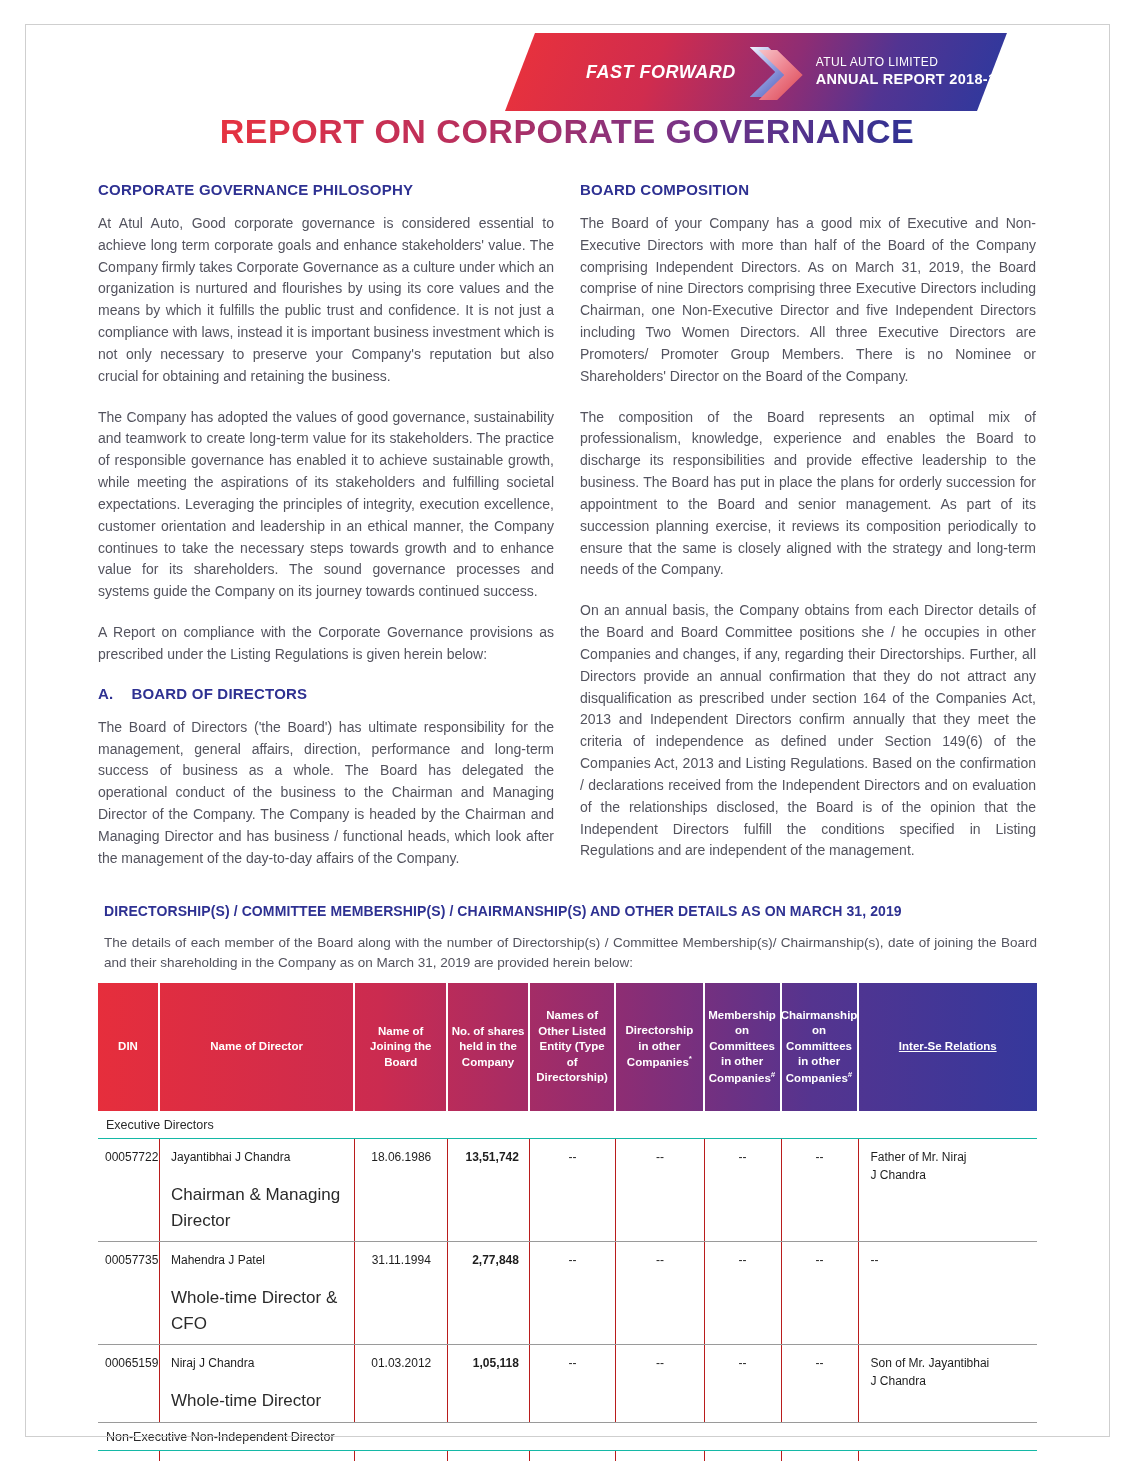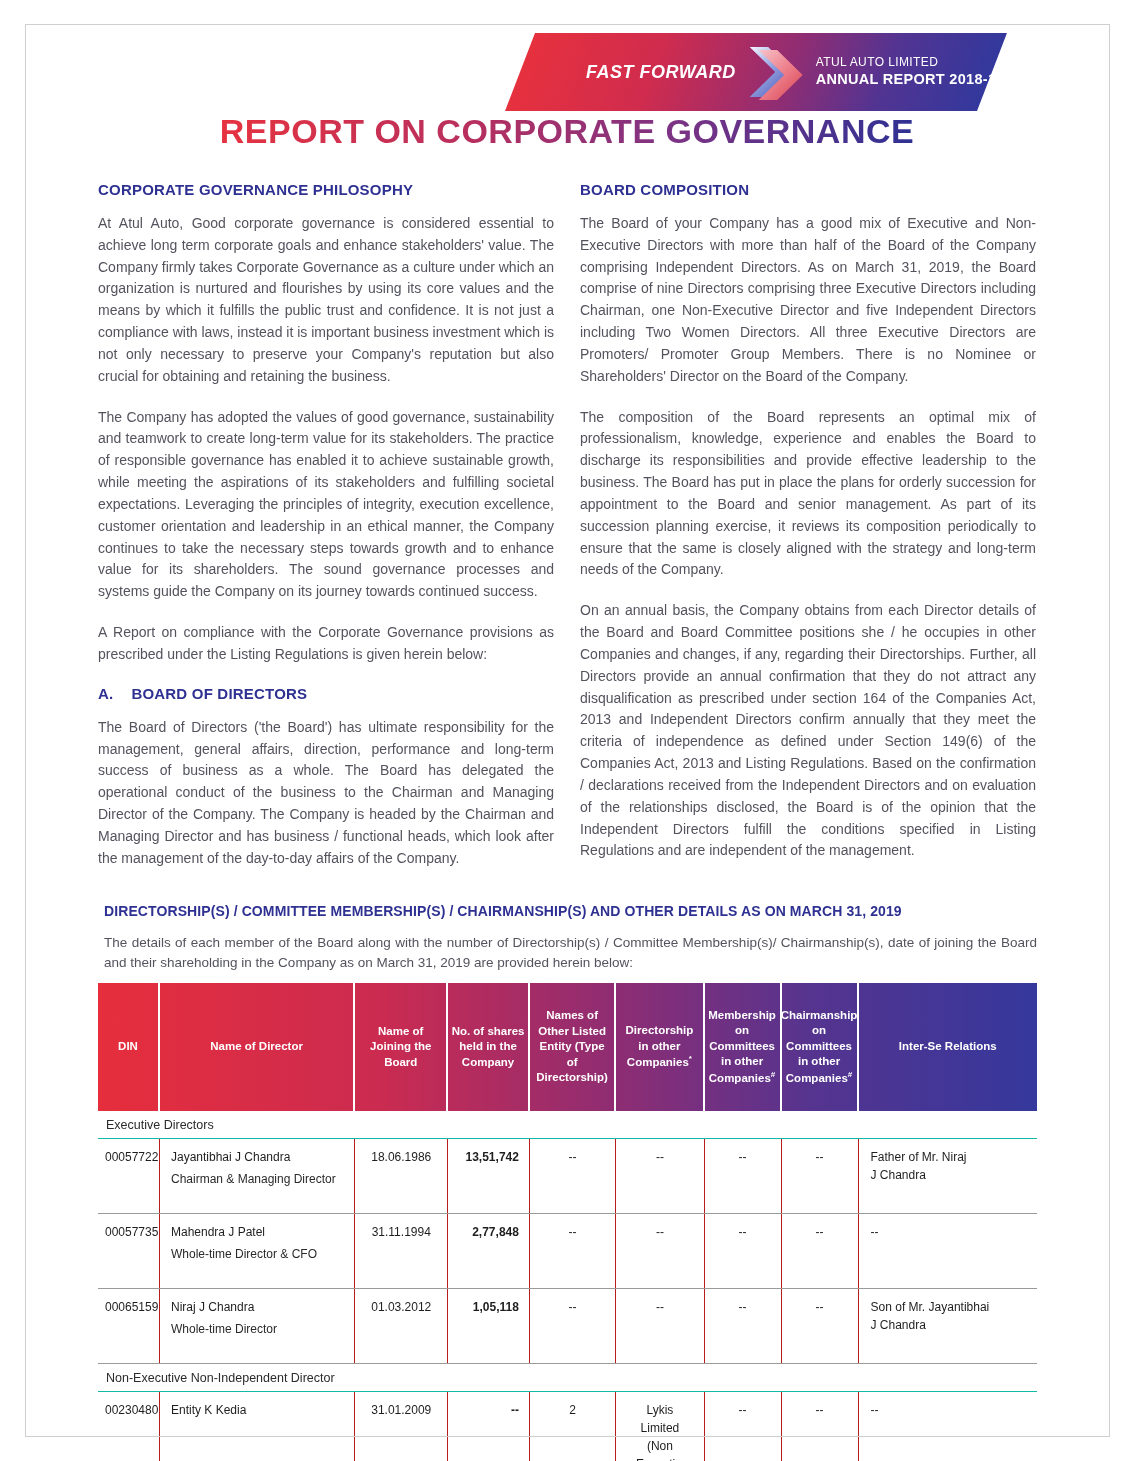--- a/index.html
+++ b/index.html
@@ -41,30 +41,30 @@
   .intro { margin:0 0 10px 6px; font-size:13.5px; line-height:1.5; }
 
   
   .gov-table { width:939px; margin-top:4px; font-size:12px; color:#1e1e1e; }
   .t-grid { display:grid; grid-template-columns:6.6% 20.8% 9.9% 8.7% 9.2% 9.4% 8.2% 8.2% 19%; }
   .t-header { background:linear-gradient(90deg,#e62e3c 0%,#cb2b50 30%,#8c2d74 56%,#55348f 76%,#35389c 100%);
               min-height:128px; align-items:stretch; }
   .t-header .hcell { color:#fff; font-weight:bold; font-size:11.5px; line-height:1.35; text-align:center;
                      display:flex; align-items:center; justify-content:center; padding:8px 3px;
                      border-right:2px solid #fff; }
-  .t-header .hcell:last-child { border-right:none; }
+  .t-header .hcell:last-child { border-right:none;text-decoration:underline; }
   .t-header sup { font-size:8px; }
   .t-section { border-bottom:1px solid #14b8a6; padding:7px 0 6px 8px; font-size:12.5px; color:#2a2a2a; }
   .t-row { border-bottom:1px solid #9a9a9a; }
   .t-row .cell { padding:9px 4px 8px 4px; border-right:1px solid #b91c1c; min-height:74px; line-height:1.5; }
   .t-row .cell:last-child { border-right:none; }
   .c-din { padding-left:7px !important; }
   .c-name { padding-left:11px !important; }
   .c-name .dname { display:block; }
-  .c-name .dtitle { display:block; font-size:12px; margin-top:4px; color:#2a2a2a; }
+  .c-name .dtitle { display:block; font-size:17px; margin-top:16px; color:#2a2a2a; }
   .c-date { text-align:center; }
   .c-shares { text-align:right; padding-right:10px !important;font-weight:bold; }
   .c-center { text-align:center; }
   .c-inter { padding-left:12px !important; }
   .preline { white-space:pre-line; }
 </style>
 </head>
 <body>
 
 <div class="page">

